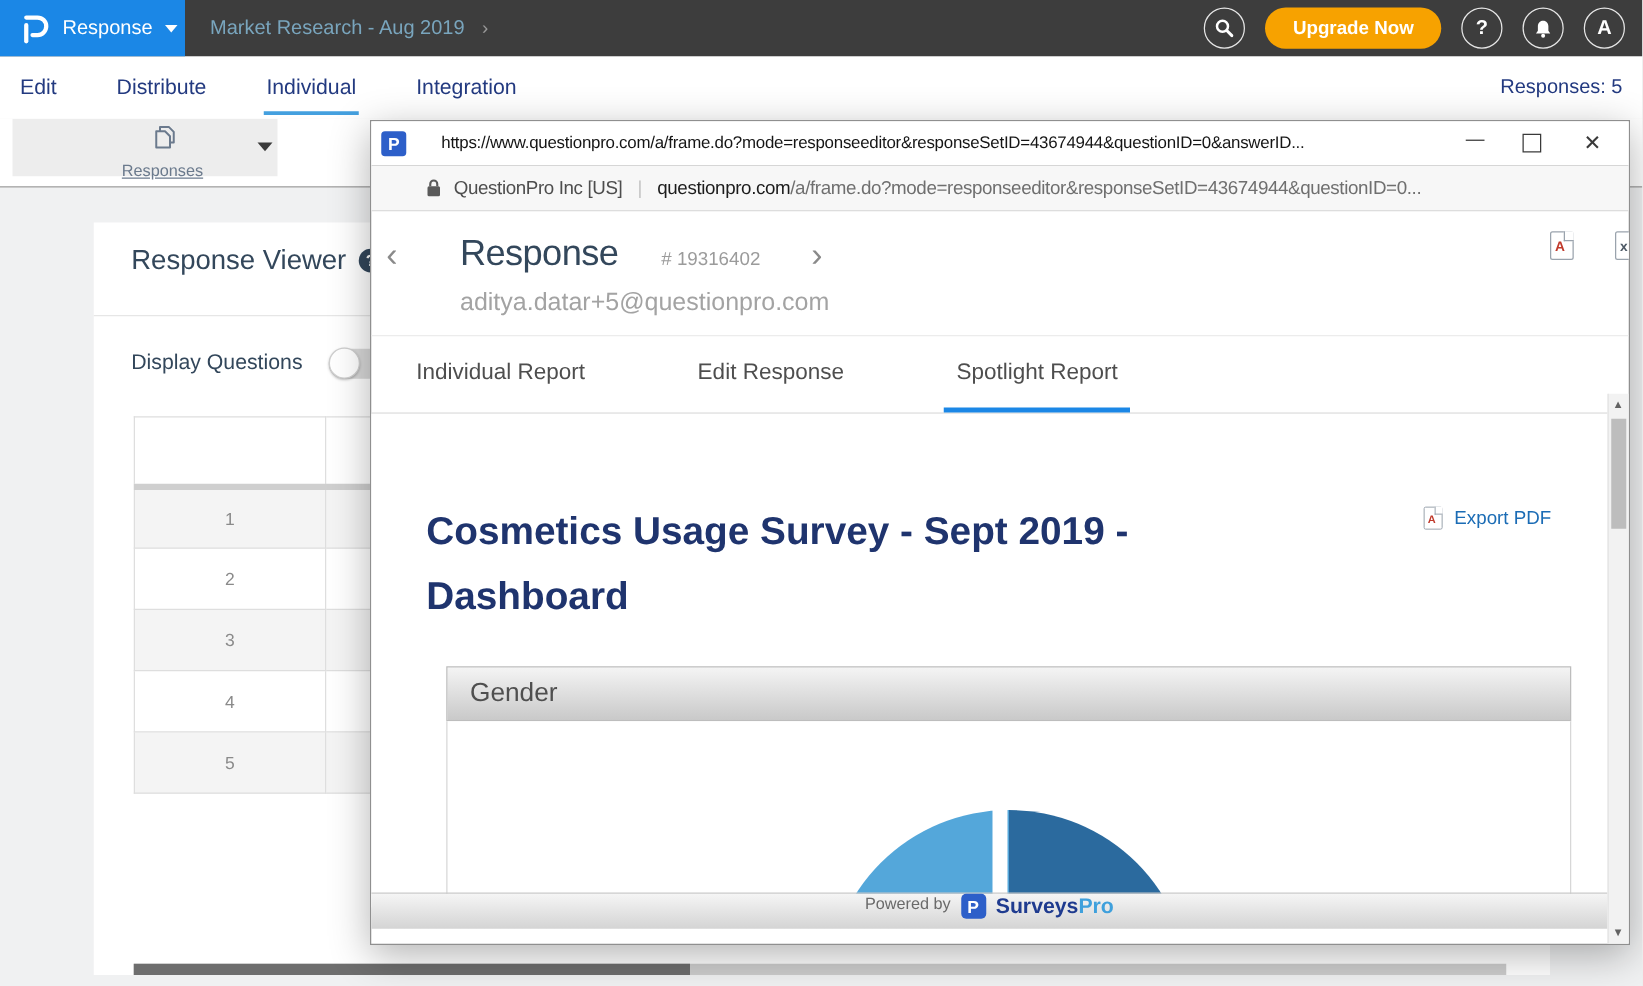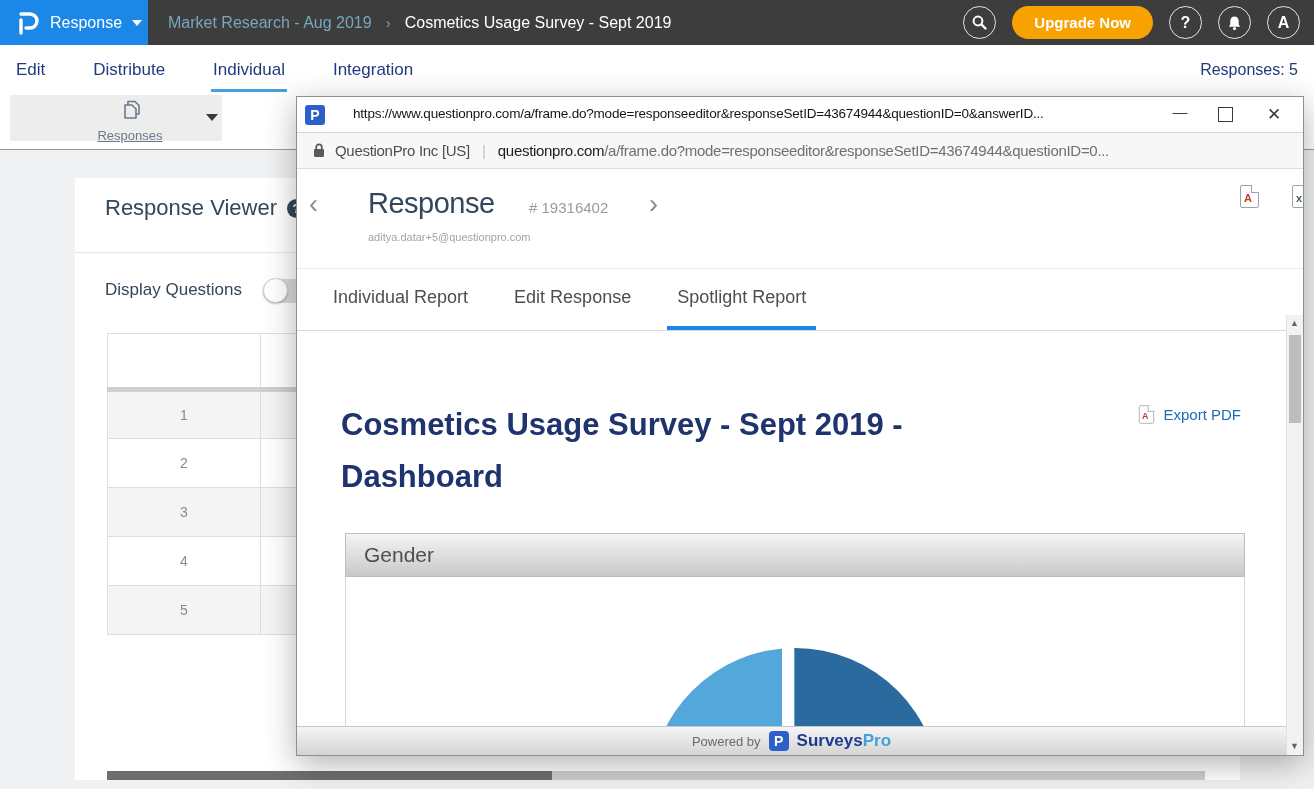--- a/index.html
+++ b/index.html
@@ -58,51 +58,51 @@
   .hscroll-thumb{position:absolute;left:0;top:0;width:445px;height:9px;background:#6e6e6e;cursor:pointer;}
 
   
   .popup{position:absolute;left:296px;top:96px;width:1008px;height:660px;background:#fff;border:1px solid #8f8f8f;box-shadow:0 8px 30px rgba(0,0,0,.3);z-index:50;overflow:hidden;}
   .ptitle{position:absolute;left:0;top:0;width:1006px;height:36px;background:#fff;border-bottom:1px solid #d6d6d6;}
   .favicon{position:absolute;left:8px;top:8px;width:20px;height:20px;border-radius:3px;background:#2d5fc9;color:#fff;font-size:14px;font-weight:bold;display:flex;align-items:center;justify-content:center;}
   .ptitle-url{position:absolute;left:36px;top:9px;width:810px;font-size:13.5px;letter-spacing:-0.2px;color:#151515;white-space:nowrap;overflow:hidden;margin-left:20px;}
   .win-min{position:absolute;right:112px;top:6px;width:22px;height:24px;text-align:center;color:#3a3a3a;font-size:15px;cursor:pointer;}
   .win-max{position:absolute;right:70px;top:10px;width:15px;height:15px;border:1.6px solid #3a3a3a;cursor:pointer;}
   .win-close{position:absolute;right:18px;top:7px;width:22px;height:24px;text-align:center;color:#3a3a3a;font-size:17px;font-weight:300;cursor:pointer;}
-  .psec{position:absolute;left:0;top:36px;width:1006px;height:36px;background:#f7f7f7;border-bottom:1px solid #ddd;display:flex;align-items:center;white-space:nowrap;overflow:hidden;}
+  .psec{position:absolute;left:0;top:36px;width:1006px;height:36px;background:#f7f7f7;border-bottom:1px solid #ddd;display:flex;align-items:center;white-space:nowrap;overflow:hidden;padding-left:28px;}
   .lock-icon{margin-left:16px;margin-right:10px;flex:0 0 auto;}
   .sec-org{color:#4d4d4d;font-size:15px;letter-spacing:-0.3px;}
   .sec-div{color:#c3c3c3;margin:0 12px;font-size:15px;}
   .sec-domain{color:#1c1c1c;font-size:15px;letter-spacing:-0.3px;}
   .sec-path{color:#6f6f6f;font-size:15px;letter-spacing:-0.3px;}
 
   .pheader{position:absolute;left:0;top:72px;width:1006px;height:100px;border-bottom:1px solid #ececec;}
   .chev{position:absolute;top:22px;font-size:27px;font-weight:300;color:#8a8a8a;cursor:pointer;line-height:27px;}
   .chev.prev{left:12px;}
   .chev.next{left:352px;}
   .resp-title{position:absolute;left:71px;top:18px;font-size:29px;color:#33475b;letter-spacing:-0.5px;}
   .resp-id{position:absolute;left:232px;top:30px;font-size:15px;color:#9b9b9b;}
-  .resp-email{position:absolute;left:71px;top:62px;font-size:11px;color:#a3a3a3;}
+  .resp-email{position:absolute;left:71px;top:62px;font-size:20px;color:#a3a3a3;}
   .hdr-icons{position:absolute;right:-8px;top:16px;display:flex;gap:33px;}
 
-  .ptabs{position:absolute;left:0;top:172px;width:989px;height:62px;border-bottom:1px solid #d8d8d8;display:flex;align-items:stretch;}
+  .ptabs{position:absolute;left:0;top:172px;width:989px;height:62px;border-bottom:1px solid #d8d8d8;display:flex;align-items:stretch;gap:44px;}
   .ptab{margin-left:26px;padding:0 10px;font-size:18px;color:#4e4e4e;display:flex;align-items:center;cursor:pointer;border-bottom:4px solid transparent;}
   .ptab.active{border-bottom:4px solid #1b87e6;}
 
   .pcontent{position:absolute;left:0;top:234px;width:989px;height:395px;background:#fff;overflow:hidden;}
   .dash-heading{position:absolute;left:44px;top:68px;width:660px;font-size:31px;line-height:52px;font-weight:bold;color:#1f346e;}
   .export-pdf{position:absolute;right:45px;top:72px;display:flex;align-items:center;gap:7px;color:#1b6cb5;font-size:15px;cursor:pointer;}
-  .panel{position:absolute;left:48px;top:202px;width:900px;text-align:right;}
+  .panel{position:absolute;left:60px;top:202px;width:900px;text-align:right;}
   .panel-header{height:44px;background:linear-gradient(#f4f4f4,#c9c9c9);border:1px solid #bdbdbd;display:flex;align-items:center;}
   .panel-title{margin-left:18px;font-size:21px;color:#4f4f4f;}
   .panel-body{position:relative;height:149px;background:#fff;border-left:1px solid #d7d7d7;border-right:1px solid #d7d7d7;overflow:hidden;}
   .pie{position:absolute;left:304px;top:71px;width:290px;height:290px;border-radius:50%;background:conic-gradient(#2b6a9e 0deg 180deg,#54a7da 180deg 360deg);}
   .pie-gap{position:absolute;left:132px;top:0;width:12px;height:290px;background:#fff;}
 
-  .pfooter{position:absolute;left:0;bottom:0;width:989px;height:29px;background:linear-gradient(#f5f5f5,#d4d4d4);border-top:1px solid #c9c9c9;display:flex;align-items:center;justify-content:center;gap:8px;}
+  .pfooter{position:absolute;left:0;bottom:12px;width:989px;height:29px;background:linear-gradient(#f5f5f5,#d4d4d4);border-top:1px solid #c9c9c9;display:flex;justify-content:center;gap:8px;}
   .powered{color:#6a6a6a;font-size:13px;}
   .f-logo{width:20px;height:20px;border-radius:4px;background:#2d5fc9;color:#fff;font-size:14px;font-weight:bold;display:flex;align-items:center;justify-content:center;cursor:pointer;}
   .brand{font-size:17px;font-weight:bold;cursor:pointer;}
   .brand .bq{color:#1f3b8f;} .brand .bp{color:#3fa0dc;}
 
   .vscroll{position:absolute;right:0;top:218px;bottom:0;width:17px;background:#f2f2f2;border-left:1px solid #e2e2e2;}
   .vs-up{position:absolute;top:3px;left:3px;color:#636363;font-size:9px;cursor:pointer;}
   .vs-thumb{position:absolute;top:20px;left:2px;width:12px;height:88px;background:#bdbdbd;cursor:pointer;}
   .vs-down{position:absolute;bottom:4px;left:3px;color:#636363;font-size:9px;cursor:pointer;}
 
@@ -123,21 +123,20 @@
       <svg class="logo-glyph" width="24" height="26" viewBox="0 0 24 26">
         <path d="M5 4 H14 A7 7 0 0 1 14 18 H10" fill="none" stroke="#fff" stroke-width="3.4" stroke-linecap="round"></path>
         <path d="M5 10 V23" fill="none" stroke="#fff" stroke-width="3.4" stroke-linecap="round"></path>
       </svg>
       <span class="logo-text">Response</span>
       <span class="logo-caret"></span>
     </div>
     <div class="breadcrumb">
       <span class="bc-parent">Market Research - Aug 2019</span>
       <span class="bc-sep">›</span>
-      <span class="bc-current">Cosmetics Usage Survey - Sept 2019</span>
     </div>
     <div class="topbar-right">
       <div class="circle-btn">
         <svg width="15" height="15" viewBox="0 0 15 15">
           <circle cx="6" cy="6" r="4.4" fill="none" stroke="#fff" stroke-width="2"></circle>
           <line x1="9.6" y1="9.6" x2="13.5" y2="13.5" stroke="#fff" stroke-width="2.4" stroke-linecap="round"></line>
         </svg>
       </div>
       <button class="upgrade-btn">Upgrade Now</button>
       <div class="circle-btn">?</div>

